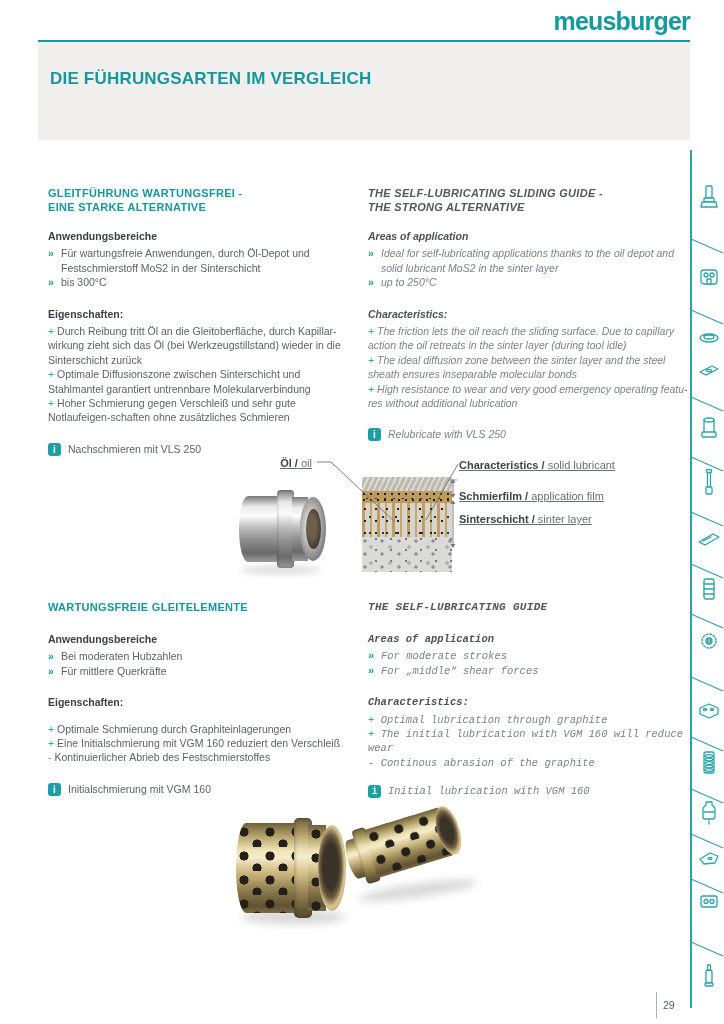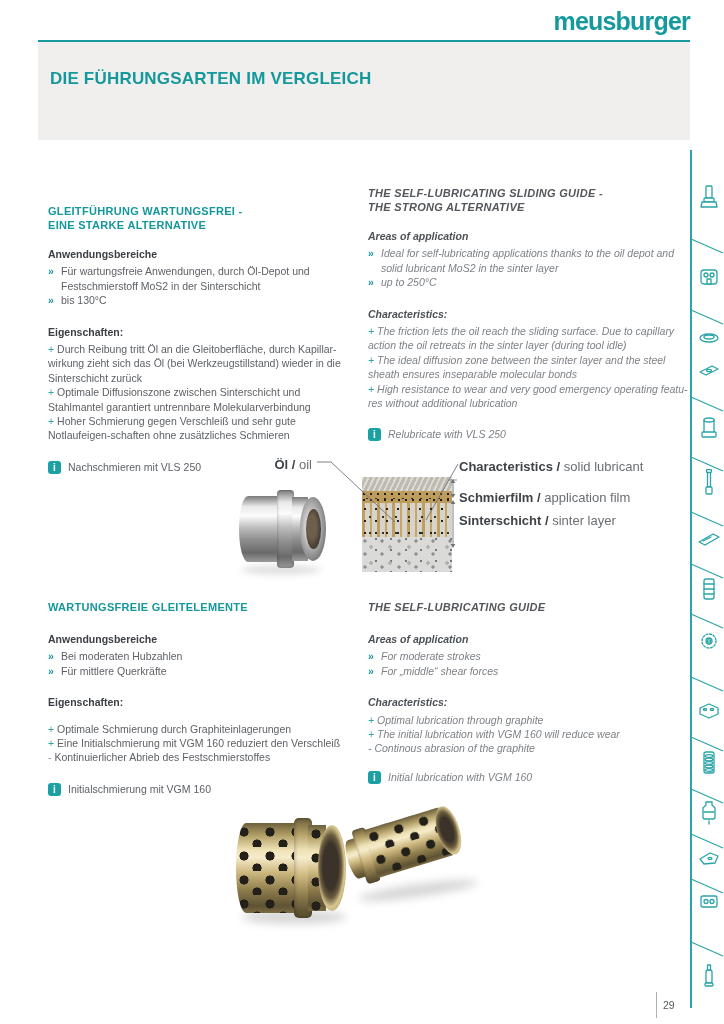--- a/index.html
+++ b/index.html
@@ -10,43 +10,43 @@
   
   .logo { position:absolute; top:7px; left:553px; width:137px; text-align:right;
           font-size:25px; font-weight:bold; letter-spacing:-0.8px; color:#14999d; }
   .header-rule { position:absolute; left:38px; top:40px; width:652px; height:2px; background:#14999d; }
   .header-box { position:absolute; left:38px; top:42px; width:652px; height:98px; background:#f0efee; }
   .title-de { position:absolute; left:12px; top:27px; font-size:17px; font-weight:bold; color:#15989c; letter-spacing:0.2px; }
   .title-en { position:absolute; left:12px; top:53px; font-size:17px; color:#5e6266; letter-spacing:0.2px; }
 
   
   .col { position:absolute; font-size:10.5px; color:#5d6166; line-height:14.4px; }
-  .col-de-1 { left:48px; top:204px; width:306px; }
+  .col-de-1 { left:48px; top:186px; width:306px; }
   .col-en-1 { left:368px; top:186px; width:320px; }
   .col-de-2 { left:48px; top:600px; width:306px; }
-  .col-en-2 { left:368px; top:600px; width:320px; }
+  .col-en-2 { left:368px; top:600px; width:320px;font-family:Liberation Mono, monospace; }
   .en { font-style:italic; color:#7d8287; }
   h3.sec { font-size:11px; line-height:14px; font-weight:bold; color:#15989c; letter-spacing:0.3px; }
   .en h3.sec { color:#53575b; font-style:italic; }
   h4.sub { font-size:10.5px; color:#3c4044; margin-top:15px; margin-bottom:3px; }
   .en h4.sub { color:#4c5156; }
   .bullet { display:flex; }
   .bullet .mark { width:13px; flex:0 0 13px; color:#15989c; font-weight:bold; font-style:normal; }
   .chars { margin-top:12px; }
   .chars p { margin:0; }
   .sign { color:#31a6a9; }
   .sign.neg { color:#8a8f94; }
   .info-row { margin-top:17px; display:flex; align-items:center; }
   .info-ico { flex:0 0 13px; width:13px; height:13px; margin-right:7px; border-radius:3px;
               background:#1ba1a4; color:#fff; font-size:10px; font-weight:bold; font-style:normal;
               text-align:center; line-height:13px; }
 
   
   .diagram { position:absolute; left:0; top:450px; width:724px; height:140px; }
-  .lbl { position:absolute; font-size:13px; color:#6a6e72; white-space:nowrap; }
+  .lbl { position:absolute; font-size:11px; color:#6a6e72; white-space:nowrap;text-decoration:underline; }
   .lbl b { color:#3f4347; }
   .lbl-oil { left:230px; top:7px; width:82px; text-align:right; }
   .lbl-solid { left:459px; top:9px; }
   .lbl-film { left:459px; top:40px; }
   .lbl-sinter { left:459px; top:63px; }
 
   .xsec { position:absolute; left:362px; top:27px; width:90px; height:95px; }
   .xs-top { height:14px; background:#c6c2b8;
             background-image:repeating-linear-gradient(115deg, rgba(255,255,255,.4) 0 2px, rgba(0,0,0,0.04) 2px 5px); }
   .xs-film { height:12px; background-color:#bd9c5c;
@@ -125,21 +125,21 @@
       <span>GLEITFÜHRUNG WARTUNGSFREI -</span><br>
       <span>EINE STARKE ALTERNATIVE</span>
     </h3>
     <h4 class="sub">Anwendungsbereiche</h4>
     <div class="bullet">
       <span class="mark">»</span>
       <span>Für wartungsfreie Anwendungen, durch Öl-Depot und Festschmierstoff MoS2 in der Sinterschicht</span>
     </div>
     <div class="bullet">
       <span class="mark">»</span>
-      <span>bis 130°C</span>
+      <span>bis 300°C</span>
     </div>
     <h4 class="sub" style="margin-top:17px">Eigenschaften:</h4>
     <div class="chars" style="margin-top:0">
       <p><span class="sign">+</span> <span>Durch Reibung tritt Öl an die Gleitoberfläche, durch Kapillar-wirkung zieht sich das Öl (bei Werkzeugstillstand) wieder in die Sinterschicht zurück</span></p>
       <p><span class="sign">+</span> <span>Optimale Diffusionszone zwischen Sinterschicht und Stahlmantel garantiert untrennbare Molekularverbindung</span></p>
       <p><span class="sign">+</span> <span>Hoher Schmierung gegen Verschleiß und sehr gute Notlaufeigen-schaften ohne zusätzliches Schmieren</span></p>
     </div>
     <div class="info-row">
       <span class="info-ico">i</span>
       <span>Nachschmieren mit VLS 250</span>

